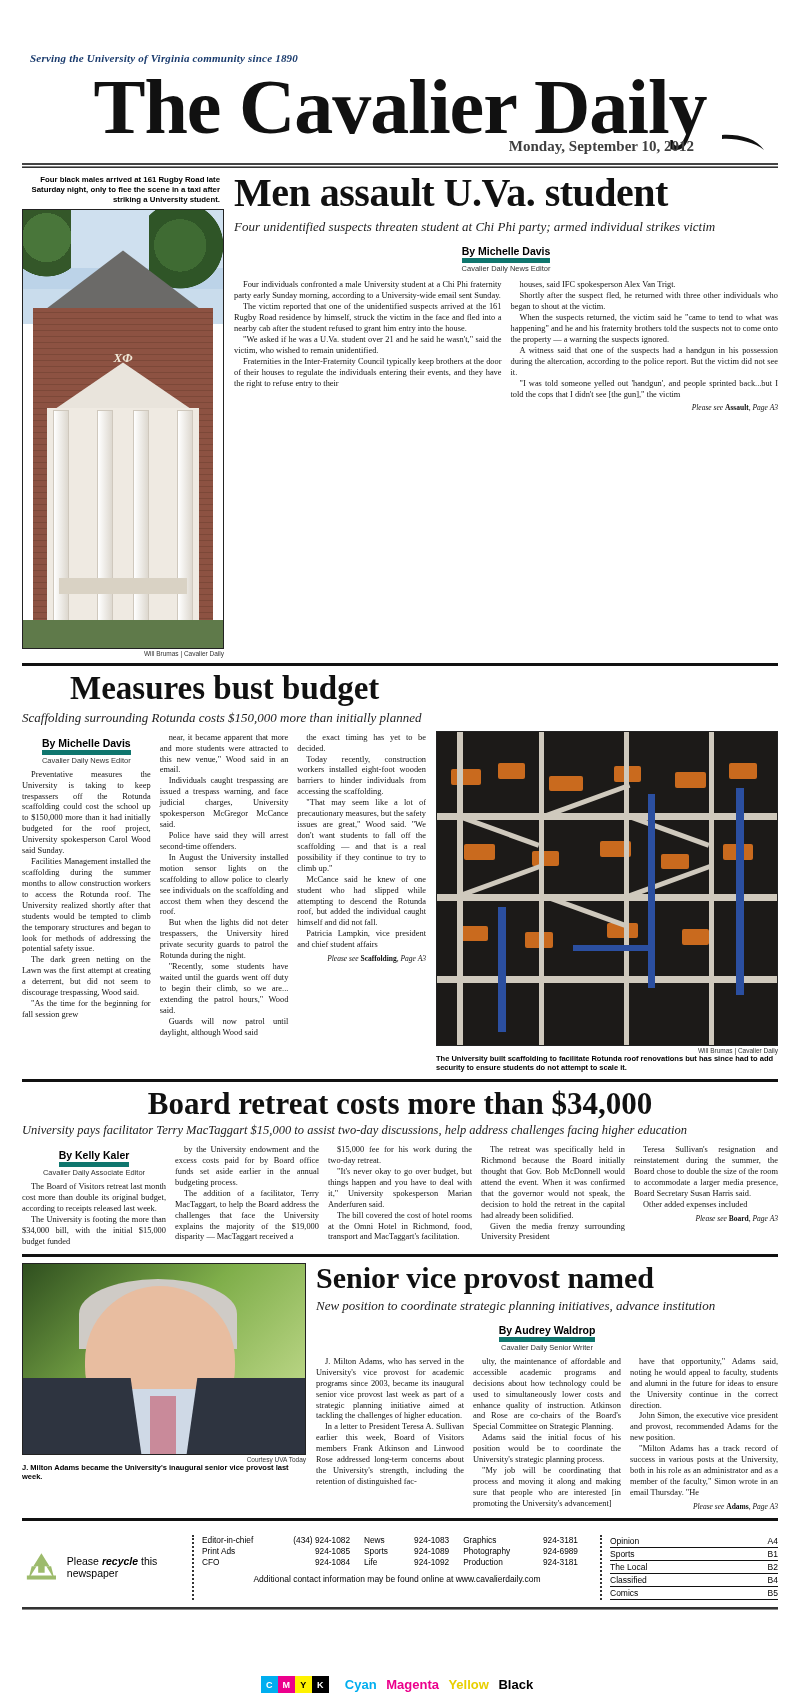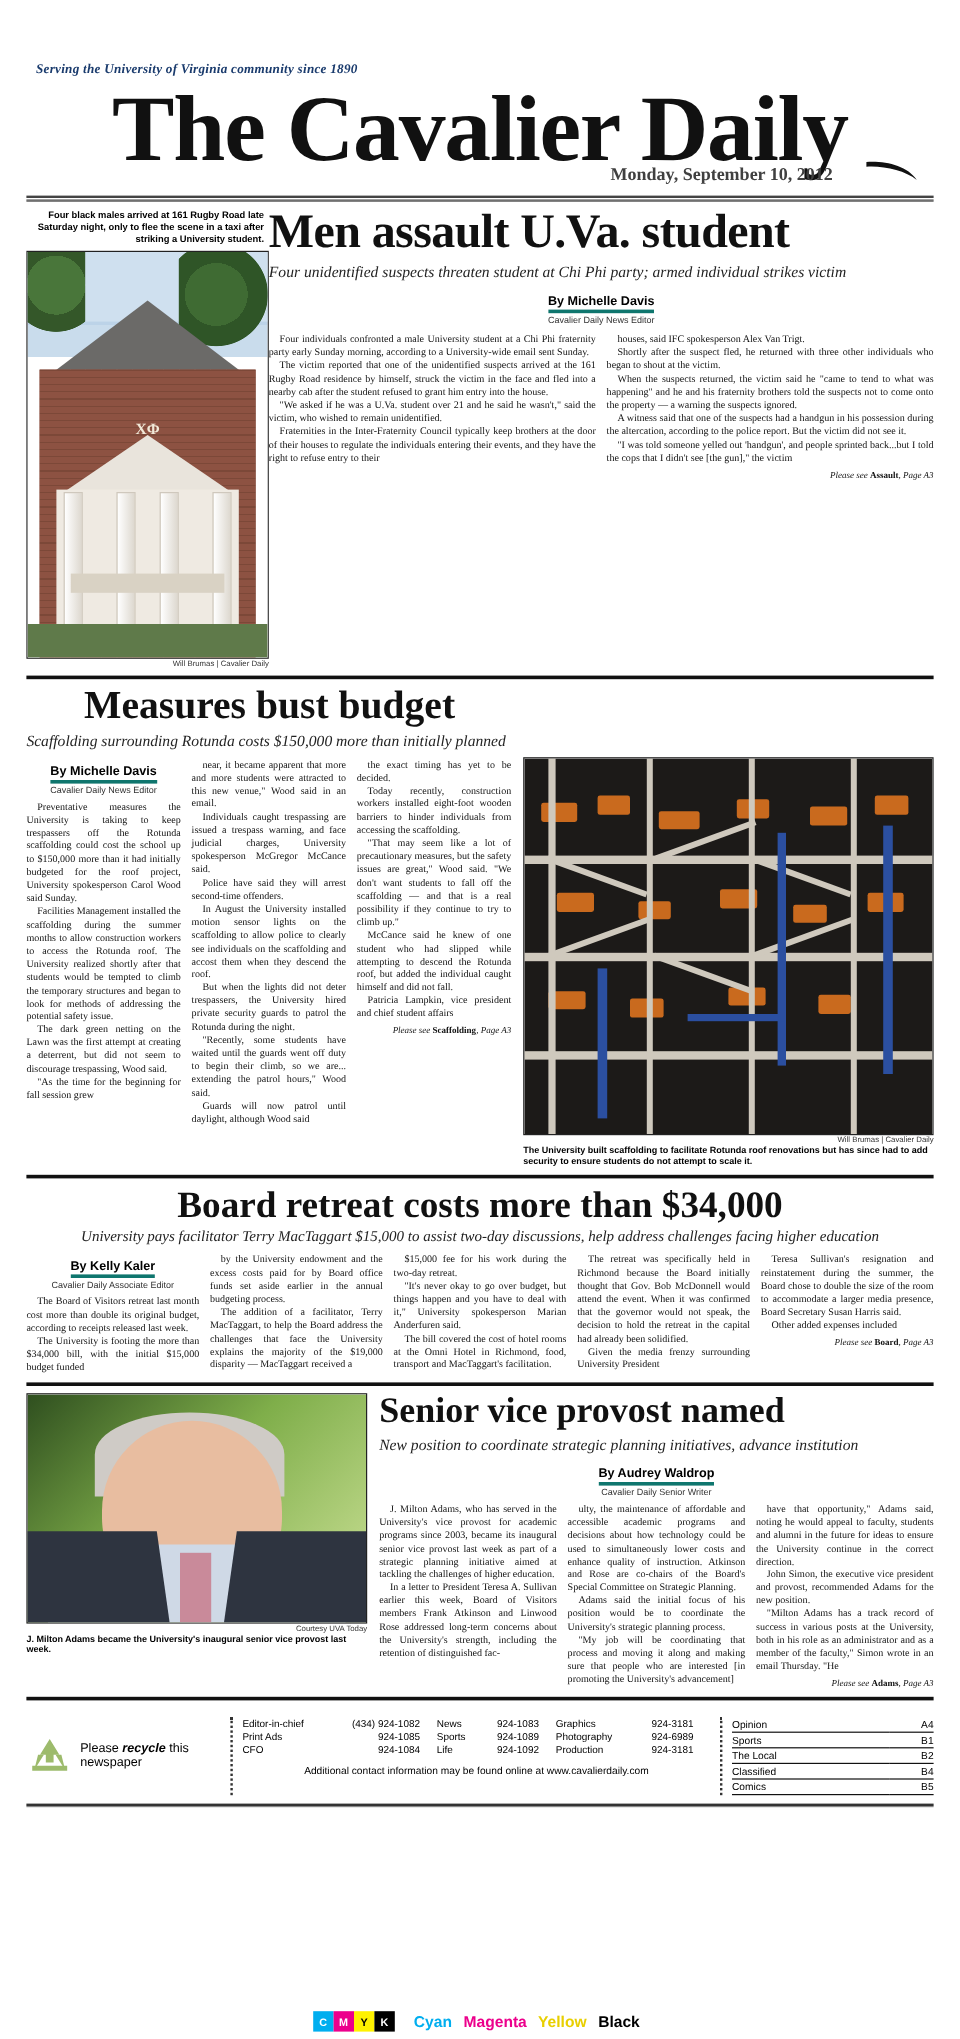--- a/index.html
+++ b/index.html
@@ -42,36 +42,36 @@
   }
   .infobar .left { display:flex; align-items:center; gap:5px; }
   .sun { width:14px; height:14px; border-radius:50%; background:#f5c518; box-shadow:0 0 0 2px #fff27a inset; display:inline-block; }
   .blue { color:#1a5fb4; }
   .rule-thin { border-top:1px solid #333; }
   .rule-heavy { border-top:3px solid #111; }
 
   
   .hl { font-family:"Liberation Serif", serif; font-weight:bold; color:#111; line-height:1.0; }
   .deck { font-family:"Liberation Serif", serif; font-style:italic; font-size:13px; line-height:1.25; color:#222; }
-  .byline { text-align:center; font-family:"Liberation Sans", sans-serif; font-weight:bold; font-size:10.5px; border-bottom:3px solid #0f766e; display:inline-block; padding-bottom:1px;}
+  .byline { text-align:center; font-family:"Liberation Sans", sans-serif; font-weight:bold; font-size:10.5px; border-bottom:5px solid #0f766e; display:inline-block; padding-bottom:1px;}
   .bylinewrap { text-align:center; margin: 6px 0 0 0;}
   .bytitle { text-align:center; font-family:"Liberation Sans", sans-serif; font-size:7.5px; color:#333; margin-top:1px; }
   .body p { margin:0; text-indent: 9px; text-align: justify; hyphens:auto; }
   .body { font-family:"Liberation Serif", serif; font-size:8.4px; line-height:1.30; color:#111; text-align:justify; }
   .jump { font-family:Liberation Serif, serif; font-size:7.5px; text-align:right; margin-top:3px; font-style:italic;}
   .jump b { font-style:normal; }
   .credit { font-family:"Liberation Sans", sans-serif; font-size:6.5px; color:#333; text-align:right; padding-top:1px; }
   .photocap { font-family:"Liberation Sans", sans-serif; font-size:7.5px; font-weight:bold; line-height:1.25; }
 
   
-  .s1 { display:flex; margin-top:5px; }
+  .s1 { display:flex; gap:10px; margin-top:5px; }
   .s1-left { width:202px; }
   .s1-capbox { font-family:"Liberation Sans", sans-serif; font-size:7.8px; font-weight:bold; line-height:1.3; text-align:right; padding:2px 4px 4px 0; }
   .photo { position:relative; overflow:hidden; border:1px solid #222; }
-  .s1-photo { height:340px; }
+  .s1-photo { height:440px;font-style:italic; }
   .s1-right { flex:1; }
   .s1-hl { font-size:40px; line-height:1.0; letter-spacing:-.5px; }
   .cols3 { display:flex; gap:9px; margin-top:7px; }
   .col { flex:1; }
 
   
   .house { position:absolute; inset:0; background:linear-gradient(#bcd3e8 0 18%, #c9dcec 18% 26%, #fff 26% 100%); }
   .house .sky { position:absolute; top:0; left:0; right:0; height:58px; background:#cfe0ef; }
   .house .roof { position:absolute; top:40px; left:6px; right:6px; height:60px; background:#6b6a68; clip-path: polygon(8% 100%, 50% 0, 92% 100%); }
   .house .brick { position:absolute; top:98px; left:10px; right:10px; bottom:0; background:#8d5242;
@@ -93,21 +93,21 @@
   .s2-hl { font-size:33px;margin-left:48px; }
   .s2-body { display:flex; gap:10px; margin-top:4px; }
   .s2-photo { flex:1; height:315px; }
   .scaff { position:absolute; inset:0; background:#1c1a18; }
   .scaff .bar { position:absolute; background:#cfc9bd; }
   .scaff .blue { position:absolute; background:#2b4fa0; }
   .scaff .orange { position:absolute; background:#c96a1e; border-radius:2px; }
 
   
   .s3-hl { font-size:31px; text-align:center; }
-  .s3-deck { text-align:center; font-size:12.5px; margin-top:4px; }
+  .s3-deck { font-size:12.5px; margin-top:4px; }
   .cols5 { display:flex; gap:9px; margin-top:6px; }
 
   
   .s4 { display:flex; gap:10px; margin-top:6px; }
   .s4-left { width:284px; }
   .s4-photo { height:192px; }
   .portrait { position:absolute; inset:0; background:linear-gradient(135deg,#2f4f1f,#7fae4a 45%,#cfe39a); }
   .portrait .head { position:absolute; left:22%; top:12%; width:150px; height:150px; border-radius:50% 50% 46% 46%; background:#e8bda0; }
   .portrait .hair { position:absolute; left:20%; top:8%; width:158px; height:70px; border-radius:50% 50% 0 0; background:#cfcbc6; }
   .portrait .shirt { position:absolute; left:6%; bottom:0; width:88%; height:34%; background:#cfd9e6; border-radius:18px 18px 0 0;}

